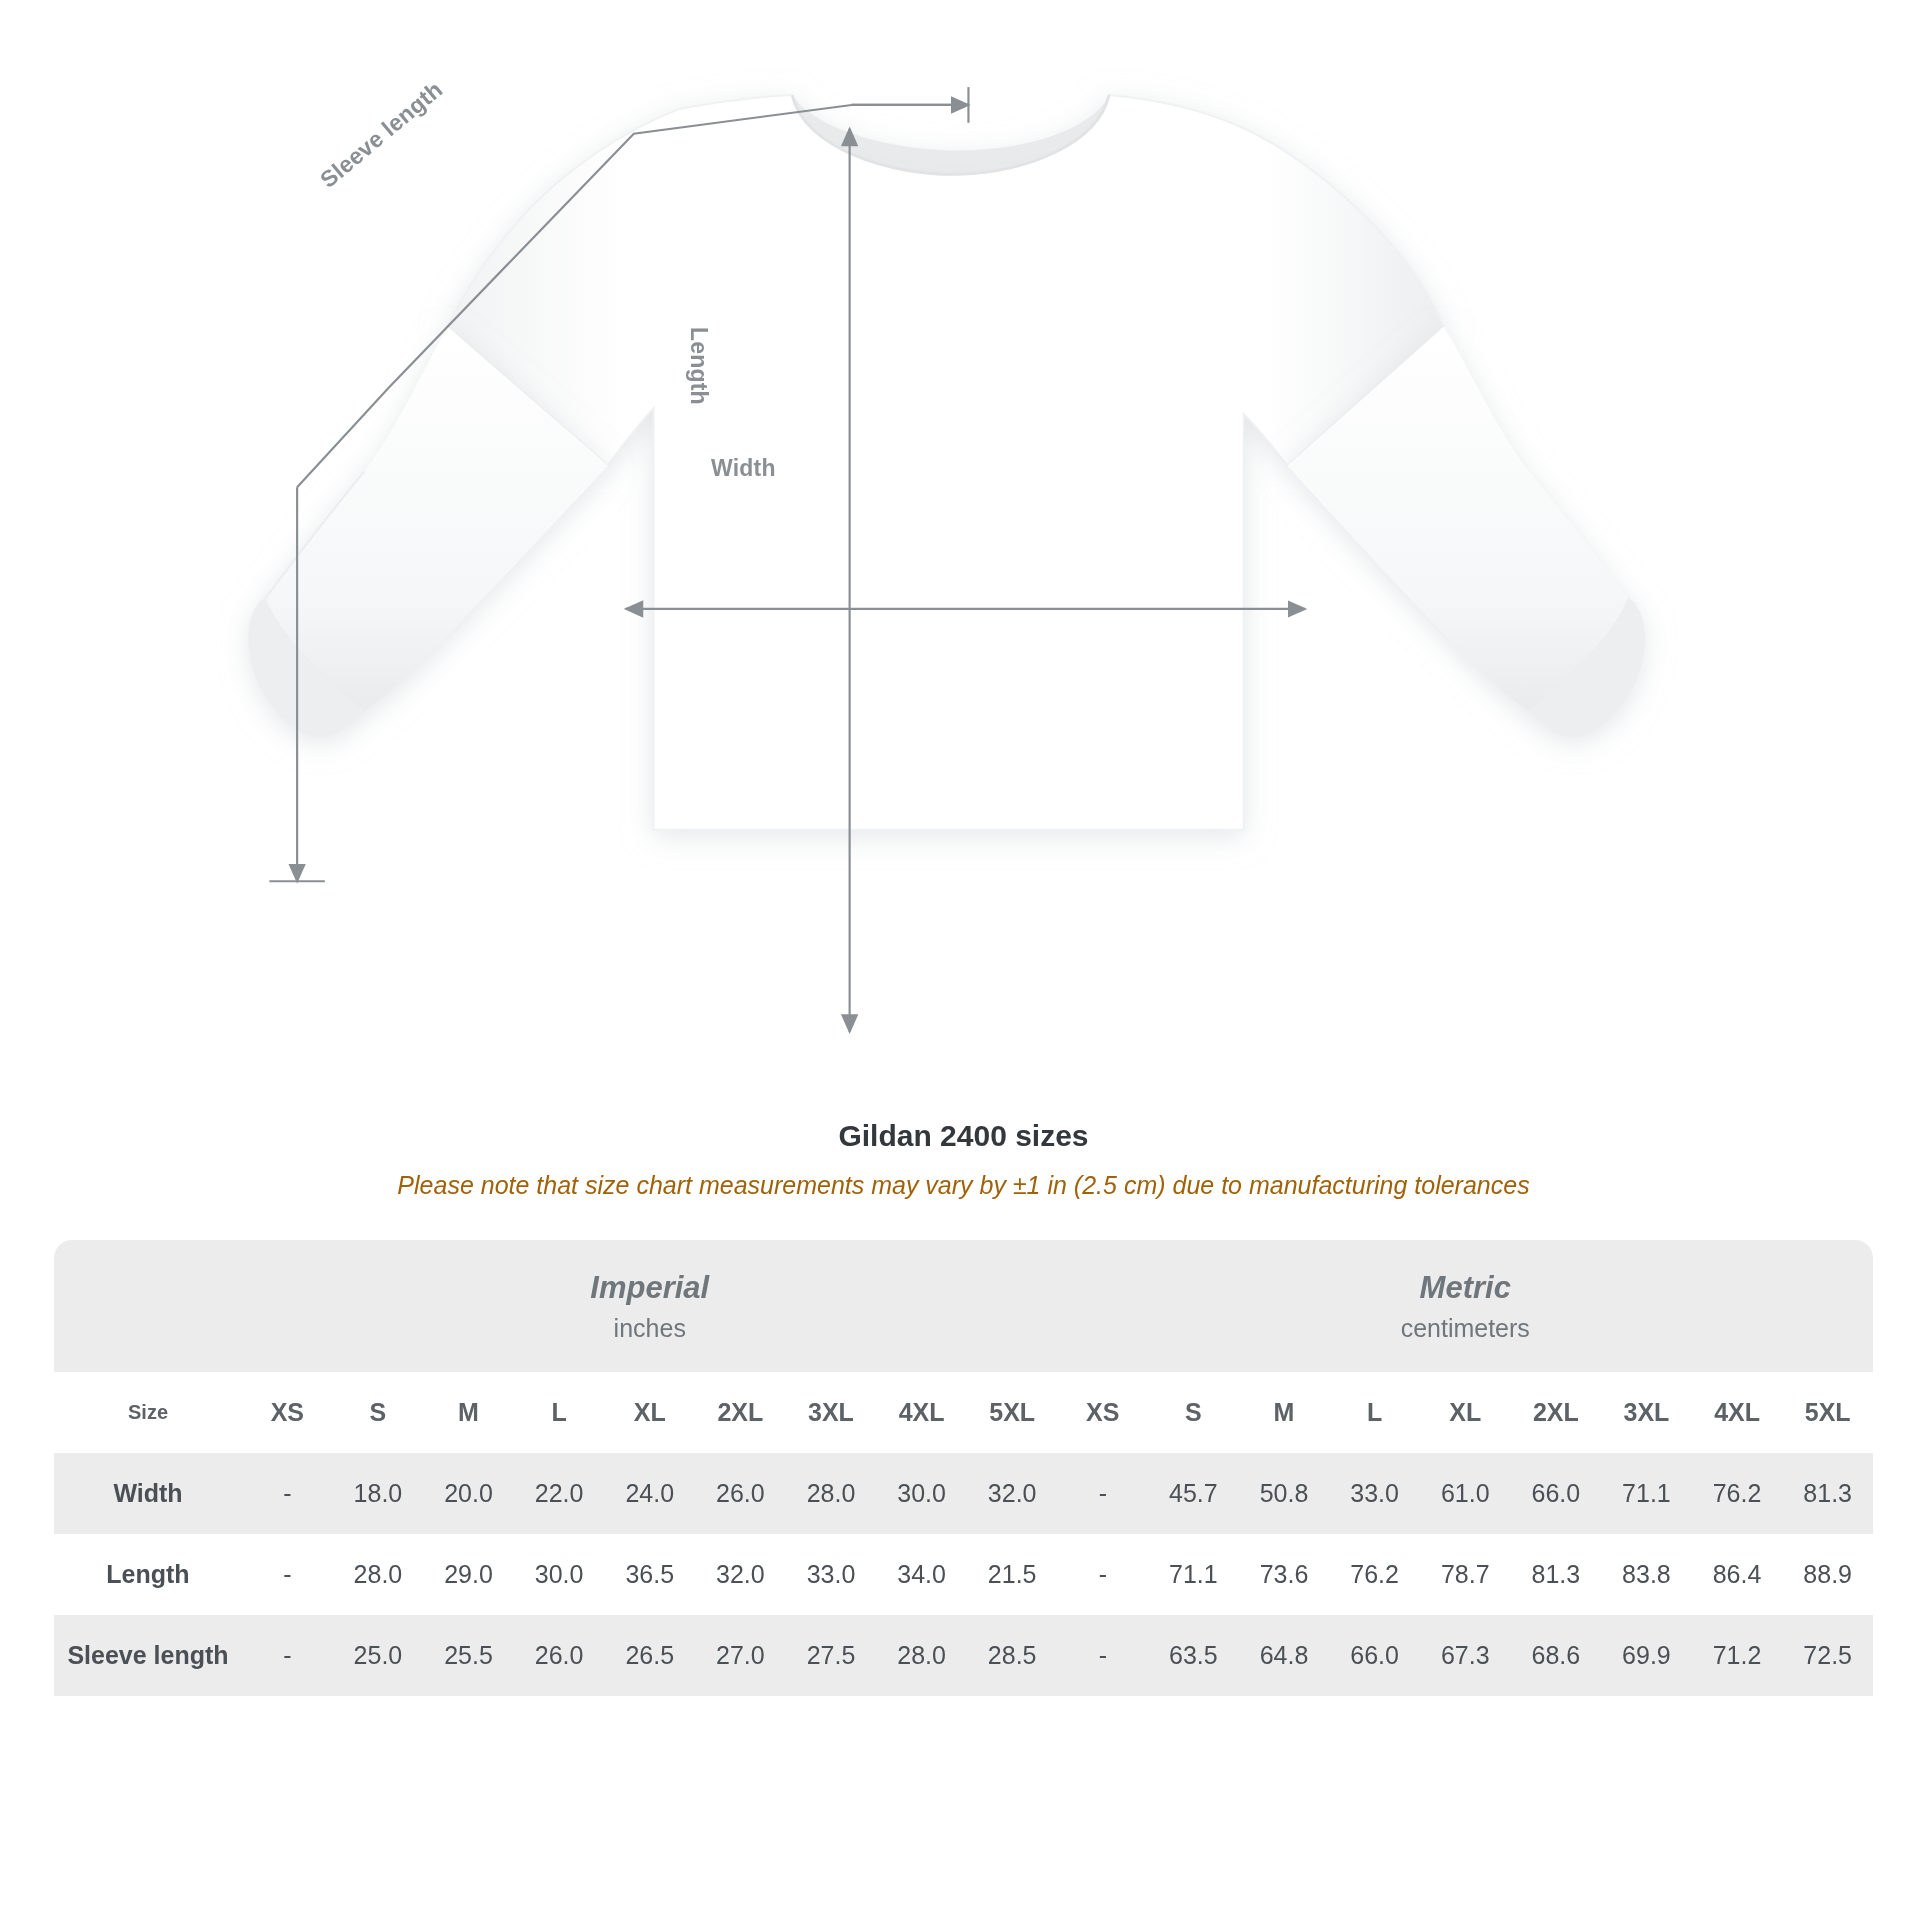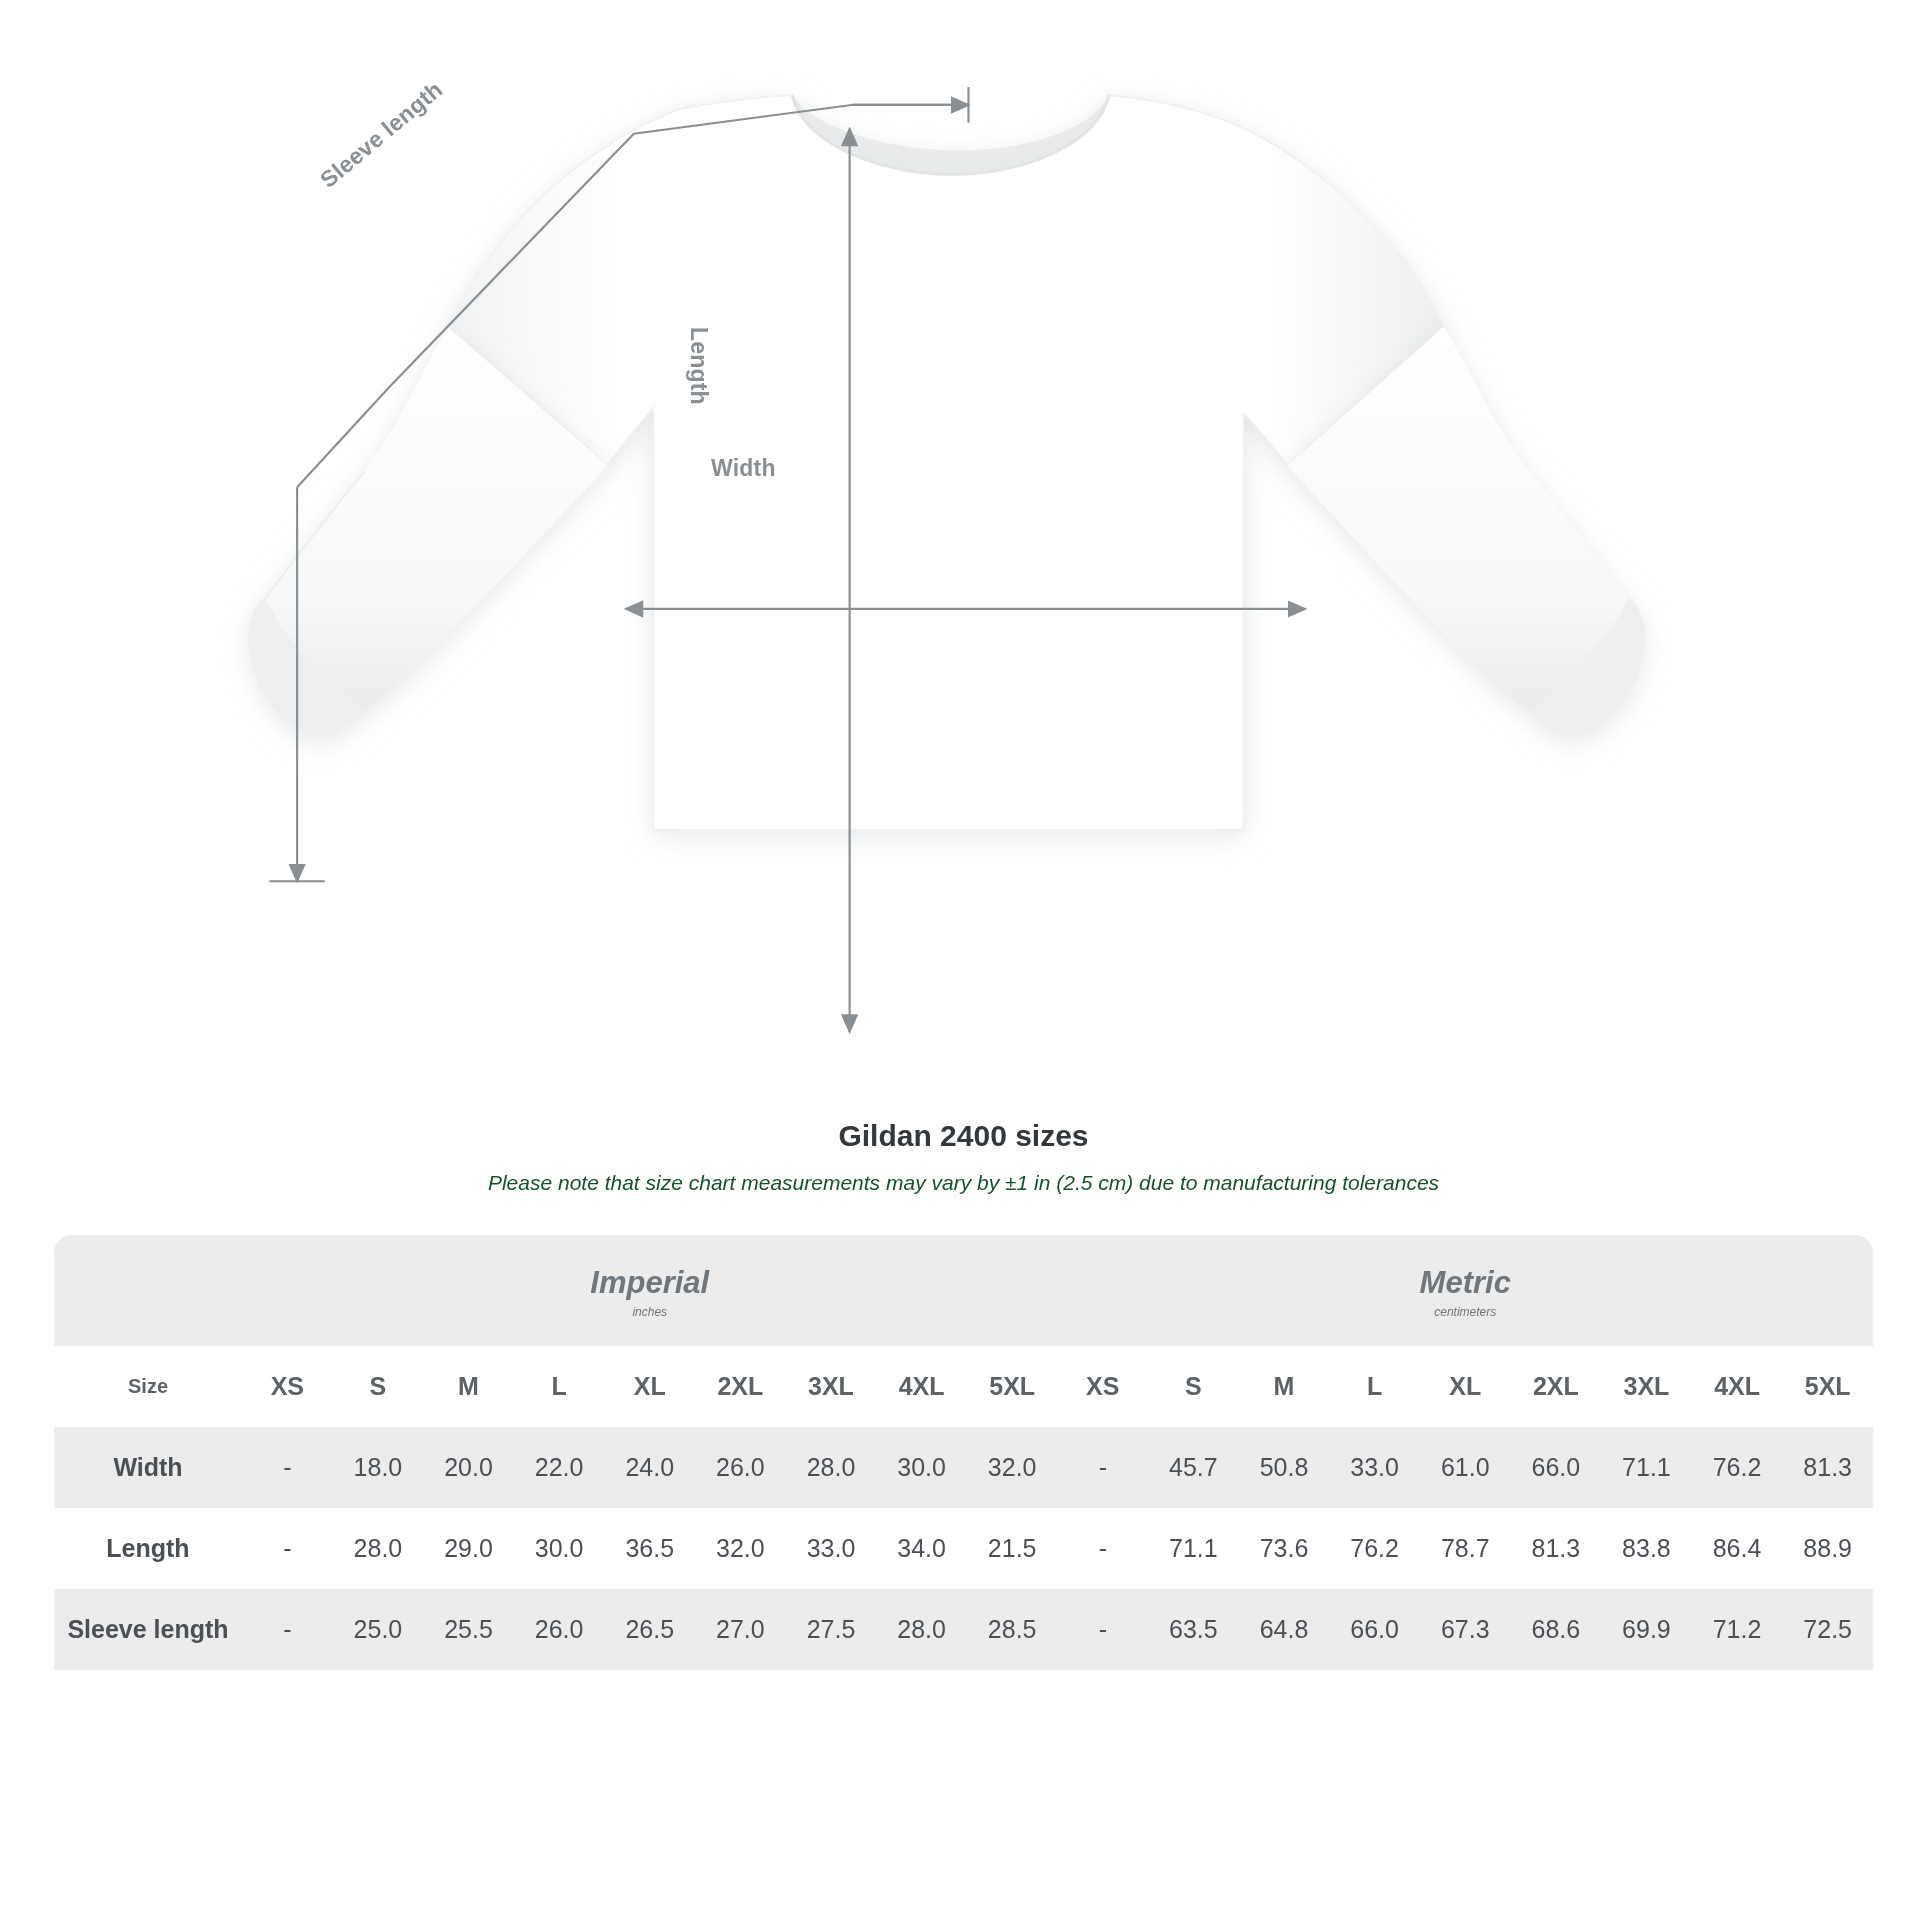--- a/index.html
+++ b/index.html
@@ -59,23 +59,23 @@
     text-align: center;
     margin-top: 10px;
   }
   .chart-title {
     font-size: 30px;
     font-weight: bold;
     color: #33383c;
     margin: 0 0 18px 0;
   }
   .chart-note {
-    font-size: 21px;
+    font-size: 25px;
     font-style: italic;
-    color: #14532d;
+    color: #a16207;
     margin: 1px;
   }
 
   
   .table-wrap {
     margin: 40px 54px 0 54px;
     border-radius: 18px 18px 0 0;
     overflow: hidden;
   }
   table.size-table {
@@ -94,22 +94,21 @@
     padding: 28px 0 24px 0;
   }
   .unit-name {
     font-size: 31px;
     font-style: italic;
     font-weight: bold;
     color: #6f767c;
     line-height: 1.3;
   }
   .unit-sub {
-    font-size: 12px;
-    font-style: italic;
+    font-size: 25px;
     color: #6f767c;
     line-height: 1.6;
   }
   
   tr.size-row td {
     background: #ffffff;
     padding: 26px 0;
     font-size: 25px;
     font-weight: bold;
     color: #5c6266;

